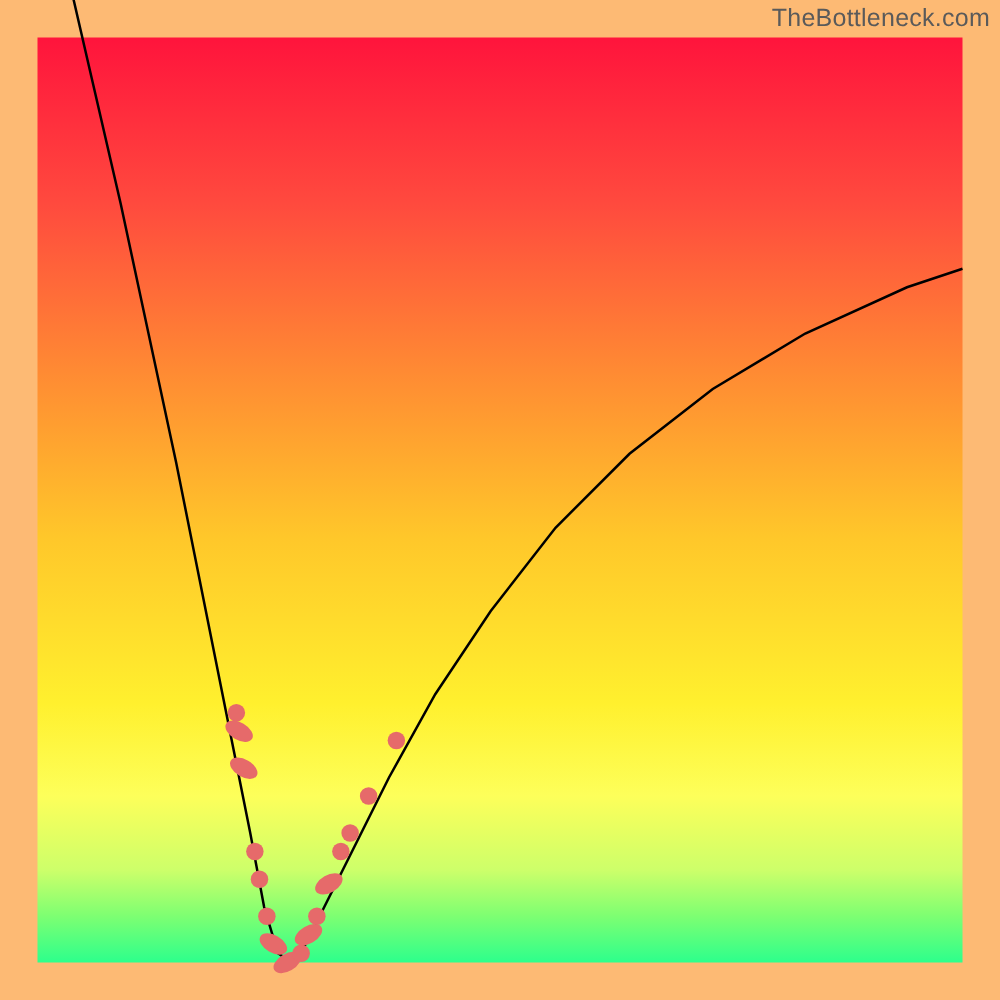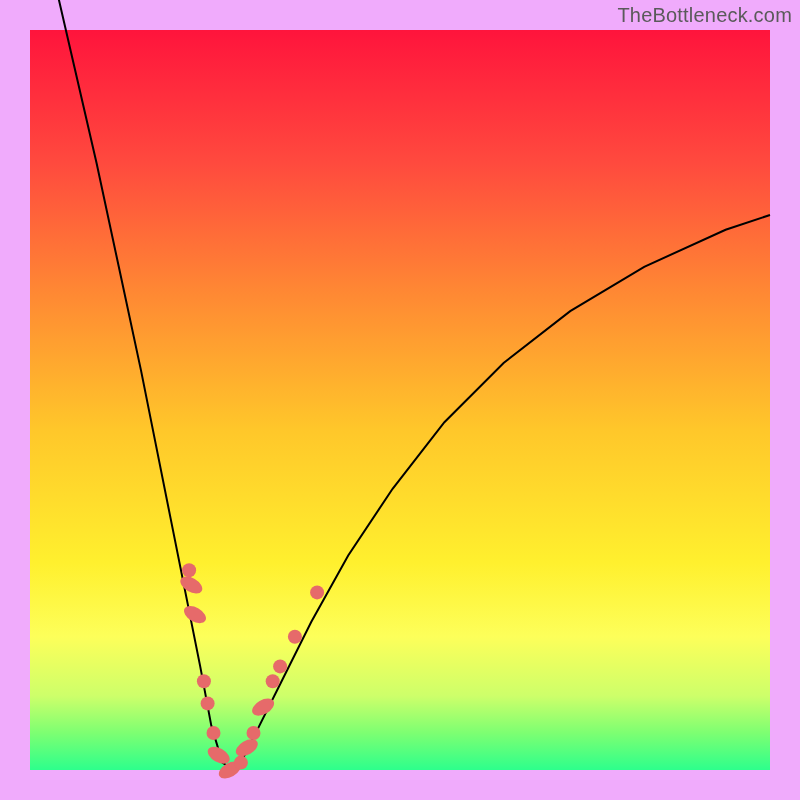--- a/index.html
+++ b/index.html
@@ -7,21 +7,21 @@
     padding: 0;
     width: 800px;
     height: 800px;
     background: #000;
     font-family: Arial, Helvetica, sans-serif;
     overflow: hidden;
   }
   .frame {
     position: absolute;
     inset: 0;
-    background: #f0abfc;
+    background: #fdba74;
   }
   .plot-area {
     position: absolute;
     left: 30px;
     top: 30px;
     width: 740px;
     height: 740px;
     
     background: linear-gradient(
       to bottom,

